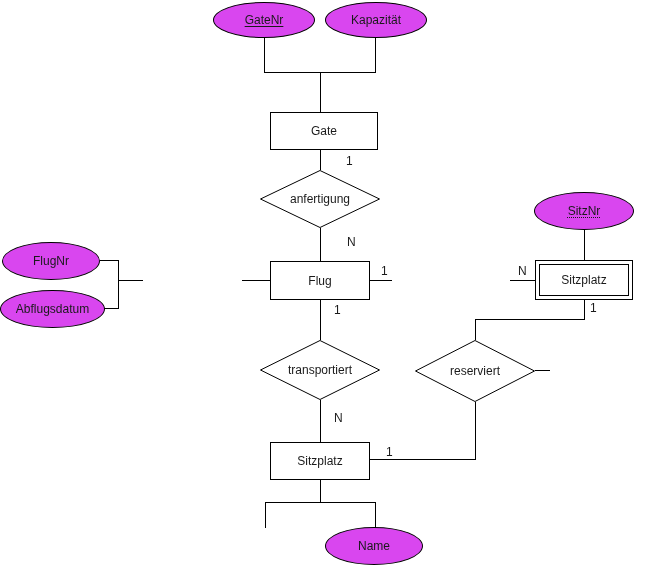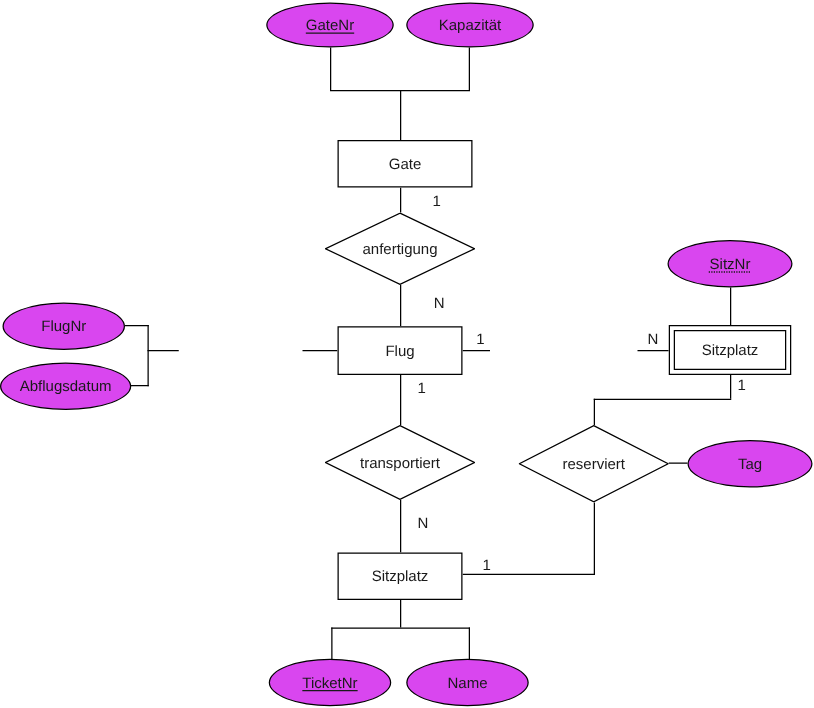--- a/index.html
+++ b/index.html
@@ -124,26 +124,20 @@
   </div>
   <div class="attr" style="left:2px;top:242px;width:98px;height:38px">
     <span>FlugNr</span>
   </div>
   <div class="attr" style="left:0px;top:290px;width:105px;height:38px">
     <span>Abflugsdatum</span>
   </div>
   <div class="attr" style="left:534px;top:192px;width:100px;height:38px">
     <span class="u-dotted">SitzNr</span>
   </div>
-  <div class="attr" style="left:550px;top:352px;width:100px;height:38px">
-    <span>Tag</span>
-  </div>
-  <div class="attr" style="left:215px;top:527px;width:98px;height:38px">
-    <span class="u-solid">TicketNr</span>
-  </div>
   <div class="attr" style="left:325px;top:527px;width:98px;height:38px">
     <span>Name</span>
   </div>
 
   <span class="card" style="left:346px;top:155px">1</span>
   <span class="card" style="left:347px;top:236px">N</span>
   <span class="card" style="left:381px;top:265px">1</span>
   <span class="card" style="left:518px;top:265px">N</span>
   <span class="card" style="left:334px;top:304px">1</span>
   <span class="card" style="left:334px;top:412px">N</span>

